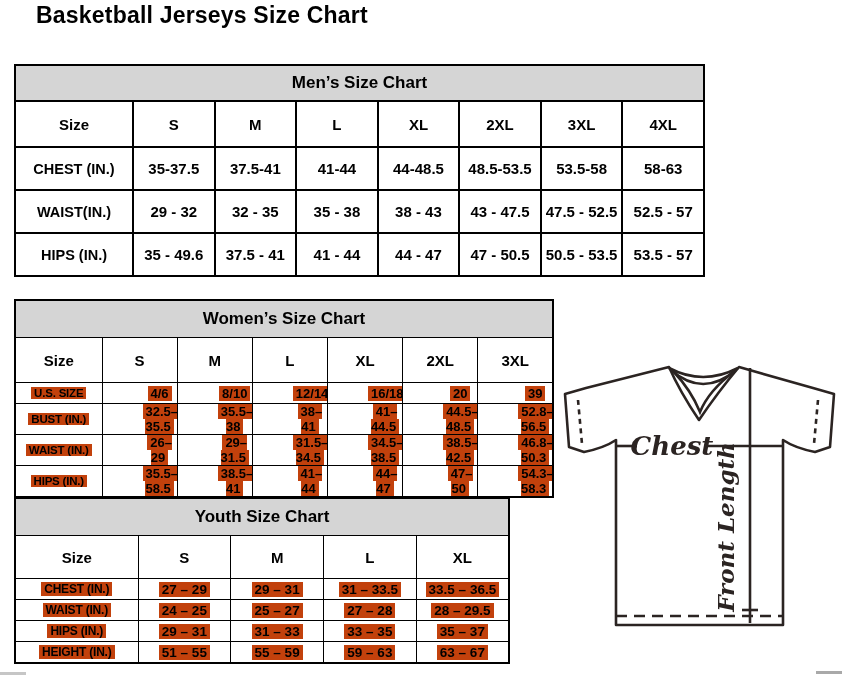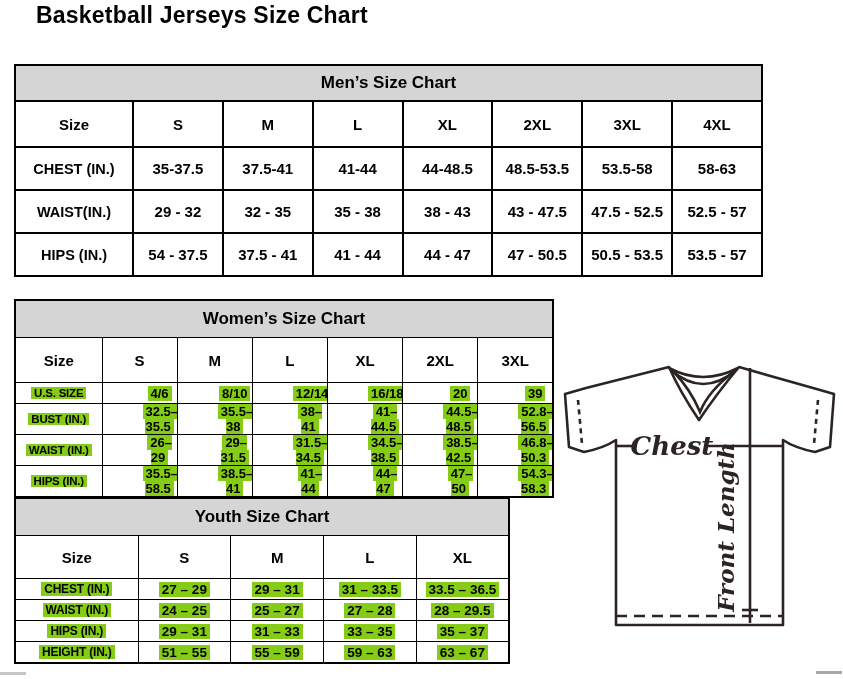--- a/index.html
+++ b/index.html
@@ -5,21 +5,21 @@
   html,body{margin:0;padding:0;background:#fff;}
   .page{position:relative;width:843px;height:679px;background:#fff;overflow:hidden;
         font-family:"Liberation Sans",sans-serif;color:#000;}
   .title{position:absolute;top:2px;left:0;width:100%;margin:0;
          font-size:23px;font-weight:bold;letter-spacing:0.2px;padding-left:36px;}
   table.tbl{position:absolute;border-collapse:collapse;table-layout:fixed;background:#fff;}
   .tbl th,.tbl td{text-align:center;vertical-align:middle;font-weight:bold;color:#000;
                   padding:0;overflow:hidden;}
   .t-caption{background:#d5d5d5;font-size:17px;}
   
-  .tbl-men{left:14px;top:64px;width:749px;}
+  .tbl-men{left:14px;top:64px;width:691px;}
   .tbl-men th,.tbl-men td{border:2px solid #000;}
   .tbl-men col.c-label{width:118px;}
   .tbl-men .t-caption{height:34px;}
   .tbl-men .t-headrow th{height:44px;font-size:15px;}
   .tbl-men tbody th{height:41px;font-size:14.5px;}
   .tbl-men tbody td{height:41px;font-size:15px;}
   
   .tbl-women{left:14px;top:299px;width:540px;border:2px solid #000;}
   .tbl-women th,.tbl-women td{border:1.5px solid #000;}
   .tbl-women col.c-label{width:87px;}
@@ -29,21 +29,21 @@
   .tbl-women tbody td{height:20px;font-size:13px;padding-left:40px;}
   
   .tbl-youth{left:14px;top:497px;width:496px;border:2px solid #000;}
   .tbl-youth th,.tbl-youth td{border:1.5px solid #000;}
   .tbl-youth col.c-label{width:123px;}
   .tbl-youth .t-caption{height:36px;}
   .tbl-youth .t-headrow th{height:42px;font-size:15px;}
   .tbl-youth tbody th{height:20px;font-size:12px;letter-spacing:-0.2px;}
   .tbl-youth tbody td{height:20px;font-size:13.5px;}
   
-  .tbl-women tbody .hl,.tbl-youth tbody .hl{background:#84cc16;padding:0 3px;}
+  .tbl-women tbody .hl,.tbl-youth tbody .hl{background:#c2410c;padding:0 3px;}
   
   .jersey{position:absolute;left:556px;top:360px;width:284px;height:276px;}
   .jersey .outline{fill:#fff;stroke:#2b2422;stroke-width:2.6;stroke-linejoin:round;}
   .jersey .ln{fill:none;stroke:#2b2422;stroke-width:2.6;stroke-linecap:butt;}
   .jersey .dash{stroke-dasharray:5,4.5;}
   .jersey .hemdash{stroke-dasharray:11,7;}
   .jersey text{font-family:"DejaVu Serif",serif;font-weight:bold;font-style:italic;
                fill:#2b2422;}
   
   .frag{position:absolute;height:3px;}
@@ -99,21 +99,21 @@
           <td><span class="hl">29 - 32</span></td>
           <td><span class="hl">32 - 35</span></td>
           <td><span class="hl">35 - 38</span></td>
           <td><span class="hl">38 - 43</span></td>
           <td><span class="hl">43 - 47.5</span></td>
           <td><span class="hl">47.5 - 52.5</span></td>
           <td><span class="hl">52.5 - 57</span></td>
         </tr>
         <tr>
           <th><span class="hl">HIPS (IN.)</span></th>
-          <td><span class="hl">54 - 37.5</span></td>
+          <td><span class="hl">35 - 49.6</span></td>
           <td><span class="hl">37.5 - 41</span></td>
           <td><span class="hl">41 - 44</span></td>
           <td><span class="hl">44 - 47</span></td>
           <td><span class="hl">47 - 50.5</span></td>
           <td><span class="hl">50.5 - 53.5</span></td>
           <td><span class="hl">53.5 - 57</span></td>
         </tr>
       </tbody>
   </table>
 

